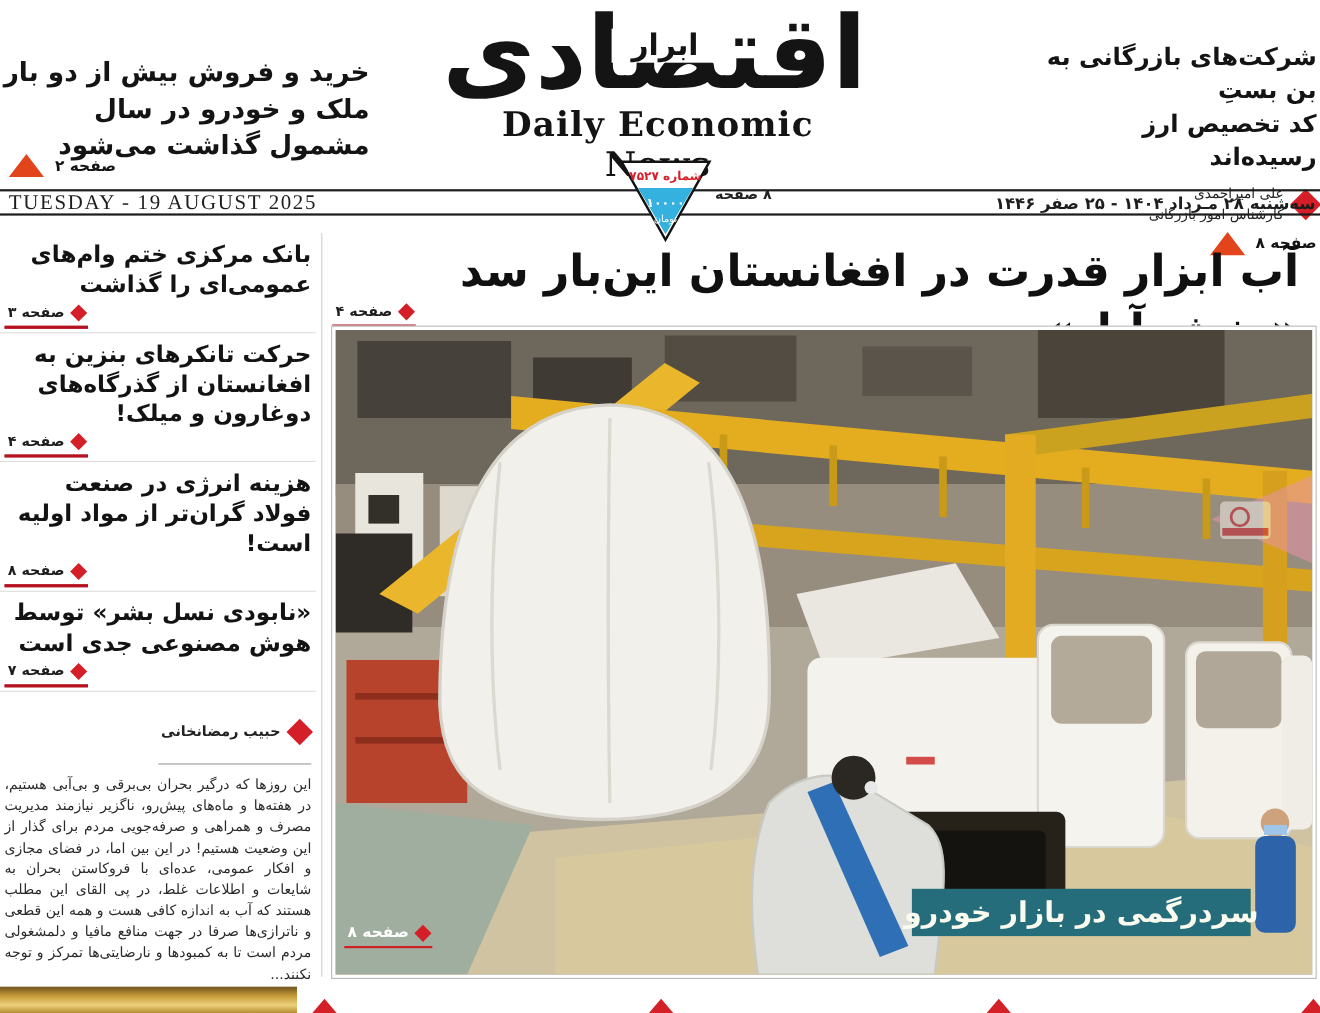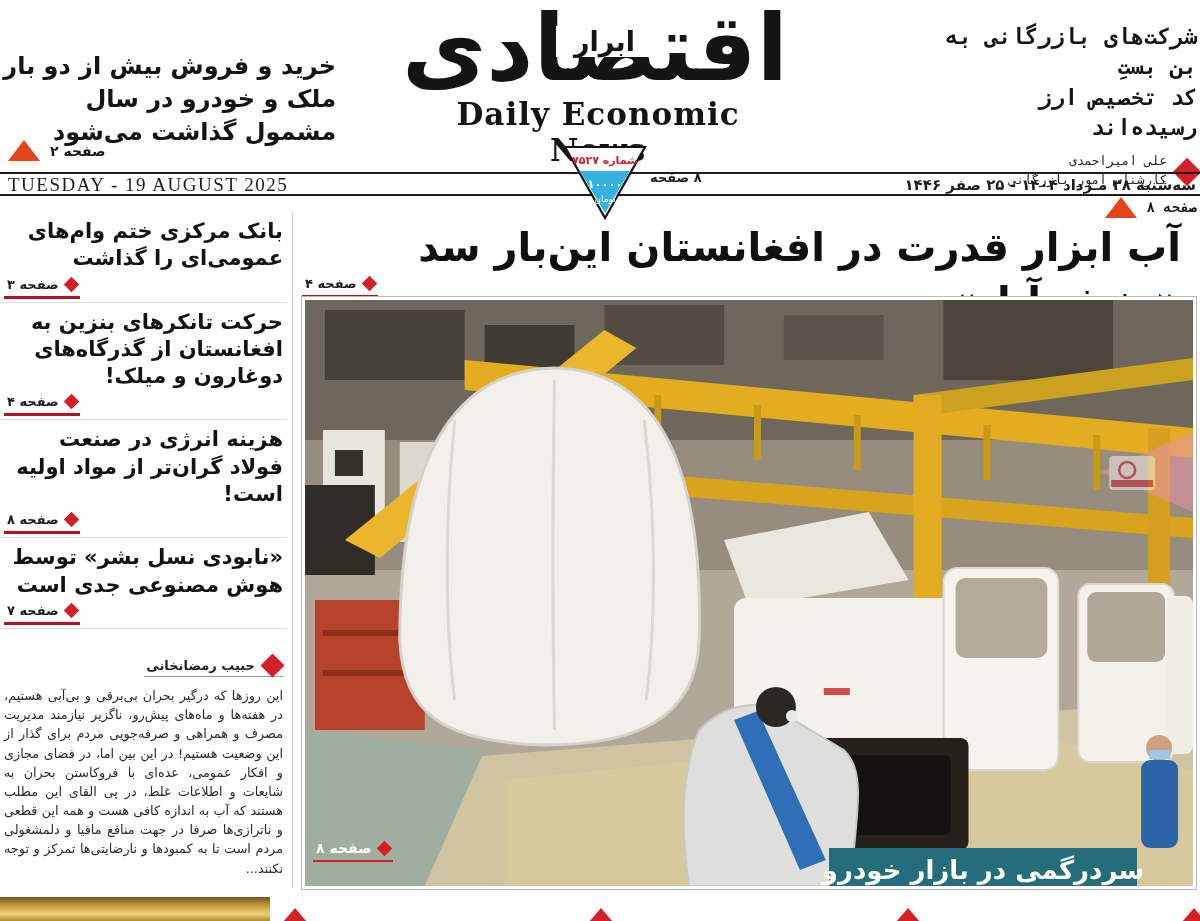--- a/index.html
+++ b/index.html
@@ -31,54 +31,54 @@
   .tri-up{width:0;height:0;border-left:16px solid transparent;border-right:16px solid transparent;
           border-bottom:21px solid #e2451c;}
   .tri-sm{border-left-width:12px;border-right-width:12px;border-bottom-width:14px;border-bottom-color:#d42027;}
   .diamond-lg{width:20px;height:20px;background:#d51f28;transform:rotate(45deg);}
 
   
   .tl-story{left:0;top:50px;width:336px;}
   .tl-story h2{margin:0;font-size:24px;line-height:1.38;font-weight:bold;text-align:right;direction:rtl;}
   .tl-marker{left:8px;top:140px;display:flex;align-items:center;gap:10px;font-size:14px;font-weight:bold;direction:ltr;text-align:center;}
 
-  .tr-story{right:3px;top:24px;width:255px;text-align:right;font-family:Liberation Mono, monospace;}
+  .tr-story{right:3px;top:38px;width:255px;text-align:right;}
   .tr-story h2{margin:0;font-size:22px;line-height:1.38;font-weight:bold;direction:rtl;}
   .tr-author{margin-top:8px;display:flex;justify-content:flex-end;align-items:center;gap:10px;}
   .tr-author .lines{direction:rtl;text-align:right;font-size:12.5px;color:#222;line-height:1.5;}
   .tr-marker{margin-top:6px;display:flex;justify-content:flex-end;align-items:center;gap:9px;
              font-size:14px;font-weight:bold;direction:ltr;}
 
   
   .lead{left:300px;top:204px;width:897px;}
   .lead h1{margin:16px;font-size:40px;line-height:1.35;font-weight:bold;text-align:right;direction:rtl;
            letter-spacing:-1px;color:#101010;}
   .lead-marker{position:absolute;left:2px;top:72px;}
 
   
   .photo-frame{left:301px;top:296px;width:888px;height:586px;border:1px solid #b9b9b9;padding:3px;background:#fff;}
   .photo{position:relative;width:100%;height:100%;overflow:hidden;background:#b5ad9f;}
   .photo svg{display:block;width:100%;height:100%;}
   .cap{position:absolute;background:#256d7b;color:#fbfbef;font-weight:bold;font-size:26px;
        display:flex;align-items:center;justify-content:center;direction:rtl;white-space:nowrap;}
   .cap1{left:524px;top:458px;width:358px;height:43px;}
-  .cap2{left:524px;top:508px;width:308px;height:43px;margin-top:40px;}
+  .cap2{left:524px;top:508px;width:308px;height:43px;}
   .photo-pm{position:absolute;left:8px;top:540px;display:inline-flex;align-items:center;gap:7px;
             color:#fff;font-size:14px;font-weight:bold;border-bottom:2.5px solid #d0202a;padding:0 3px 4px;}
   .photo-pm .diamond{width:11px;height:11px;background:#d51f28;transform:rotate(45deg);}
 
   
   .sidebar{left:0;top:212px;width:287px;}
   .sb-item{padding:6px 4px 3px 4px;border-bottom:1px solid #dcdcdc;}
   .sb-item h3{margin:0;font-size:21px;line-height:1.3;font-weight:bold;text-align:right;direction:rtl;color:#131313;}
   .sb-item .pm{margin-top:4px;}
   .opinion{padding:12px 4px 0 4px;}
   .opinion h3{margin:0;font-size:23px;line-height:1.3;font-weight:bold;text-align:right;direction:rtl;}
   .op-author{margin-top:16px;display:flex;justify-content:flex-end;align-items:center;gap:9px;
-             border-bottom:1px solid #9a9a9a;padding:0 2px 2px;width:max-content;margin-left:auto;
+             border-bottom:1px solid #9a9a9a;padding:0 2px 20px;width:max-content;margin-left:auto;
              font-size:13px;font-weight:bold;color:#222;}
   .op-author .diamond-lg{width:17px;height:17px;}
   .opinion p{margin:9px 0 6px;font-size:12.8px;line-height:1.5;text-align:justify;direction:rtl;
              color:#2a2a2a;font-family:"DejaVu Sans",sans-serif;}
   .v-divider{left:292px;top:212px;width:1px;height:676px;background:#cfcfcf;}
 
   
   .gold{left:0;top:897px;width:270px;height:24px;
         background:linear-gradient(180deg,#6d5420 0%,#c79a38 35%,#ecd27c 70%,#b68a2e 100%);}
   .bt{position:absolute;top:908px;}

